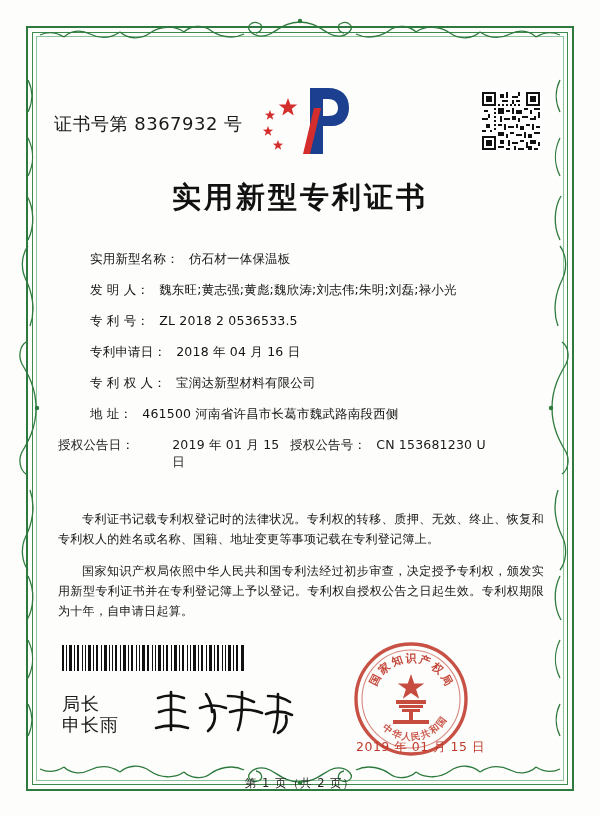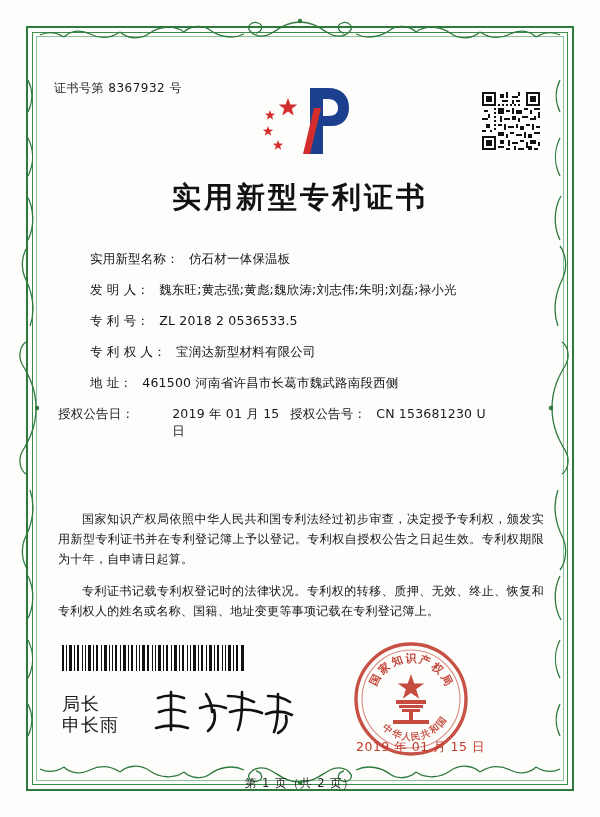--- a/index.html
+++ b/index.html
@@ -53,22 +53,22 @@
     pointer-events: none;
   }
   .fl-top { left: 26px; top: 18px; }
   .fl-bottom { left: 26px; top: 760px; transform: scaleY(-1); }
   .fl-left { left: 14px; top: 26px; }
   .fl-right { left: 548px; top: 26px; transform: scaleX(-1); }
 
   
   .cert-no {
     position: absolute;
-    left: 54px; top: 80px;
-    font-size: 12px;
+    left: 54px; top: 112px;
+    font-size: 18px;
     letter-spacing: 0.5px;
     color: #1a1a1a;
     white-space: nowrap;
   }
 
   .logo {
     position: absolute;
     left: 248px; top: 84px;
     width: 104px; height: 74px;
   }
@@ -386,20 +386,24 @@
     <div class="field-row">
       <span class="field-label">发 明 人：</span>
       <span class="field-value">魏东旺;黄志强;黄彪;魏欣涛;刘志伟;朱明;刘磊;禄小光</span>
     </div>
 
     <div class="field-row">
       <span class="field-label">专 利 号：</span>
       <span class="field-value">ZL 2018 2 0536533.5</span>
     </div>
 
+    <div class="field-row">
+      <span class="field-label">专利申请日：</span>
+      <span class="field-value">2018 年 04 月 16 日</span>
+    </div>
 
     <div class="field-row">
       <span class="field-label">专 利 权 人：</span>
       <span class="field-value">宝润达新型材料有限公司</span>
     </div>
 
     <div class="field-row">
       <span class="field-label">地 址：</span>
       <span class="field-value">461500 河南省许昌市长葛市魏武路南段西侧</span>
     </div>
@@ -411,22 +415,22 @@
       </span>
       <span class="half">
         <span class="field-label">授权公告号：</span>
         <span class="field-value">CN 153681230 U</span>
       </span>
     </div>
 
   </div>
 
   <div class="paras">
+    <p class="para">专利证书记载专利权登记时的法律状况。专利权的转移、质押、无效、终止、恢复和专利权人的姓名或名称、国籍、地址变更等事项记载在专利登记簿上。</p>
     <p class="para">国家知识产权局依照中华人民共和国专利法经过初步审查，决定授予专利权，颁发实用新型专利证书并在专利登记簿上予以登记。专利权自授权公告之日起生效。专利权期限为十年，自申请日起算。</p>
-    <p class="para">专利证书记载专利权登记时的法律状况。专利权的转移、质押、无效、终止、恢复和专利权人的姓名或名称、国籍、地址变更等事项记载在专利登记簿上。</p>
   </div>
 
   <svg class="barcode" viewBox="0 0 186 26" shape-rendering="crispEdges">
     <rect width="186" height="26" fill="#ffffff"></rect>
     <g fill="#111111">
       <rect x="2" y="0" width="2" height="26"></rect>
         <rect x="6" y="0" width="1" height="26"></rect>
       <rect x="9" y="0" width="3" height="26"></rect>
         <rect x="14" y="0" width="1" height="26"></rect>
       <rect x="17" y="0" width="2" height="26"></rect>

